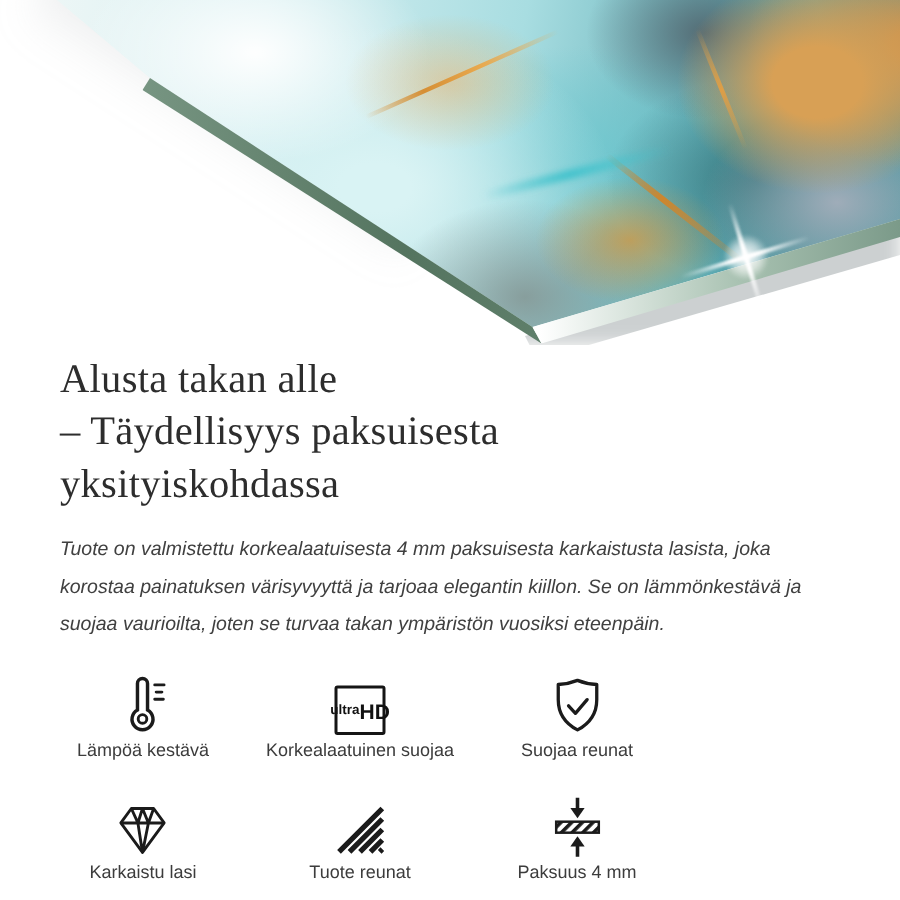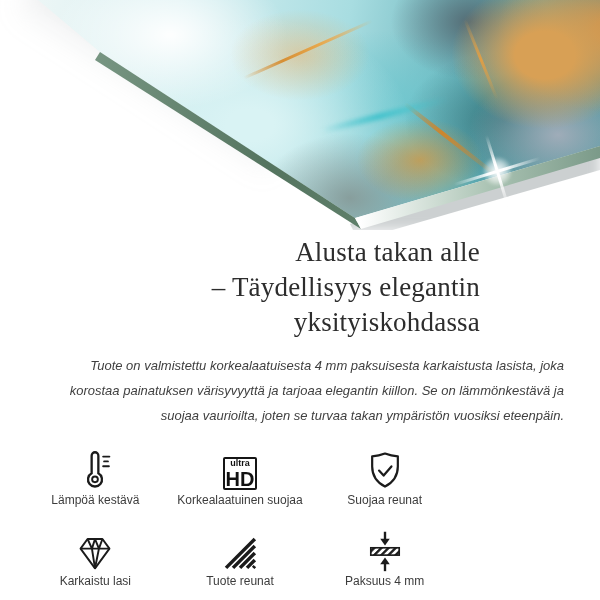--- a/index.html
+++ b/index.html
@@ -51,39 +51,39 @@
   .sparkle{position:absolute;left:452px;top:134px;width:90px;height:76px;
     transform:rotate(-17deg);z-index:4;}
   .sparkle .ray-h{position:absolute;left:0;top:36px;width:90px;height:3px;filter:blur(0.6px);
     background:linear-gradient(to right,rgba(255,255,255,0),#fff 42%,#fff 58%,rgba(255,255,255,0));}
   .sparkle .ray-v{position:absolute;left:44px;top:0;width:3px;height:76px;filter:blur(0.6px);
     background:linear-gradient(to bottom,rgba(255,255,255,0),#fff 40%,#fff 60%,rgba(255,255,255,0));}
   .sparkle .glow{position:absolute;left:30px;top:22px;width:31px;height:31px;border-radius:50%;filter:blur(1px);
     background:radial-gradient(circle,#fff 0%,rgba(255,255,255,0.55) 42%,rgba(255,255,255,0) 70%);}
 
   
-  .content{position:absolute;left:0;top:230px;width:480px;padding:0;text-align:right;}
+  .content{position:absolute;left:0;top:230px;width:480px;padding:0;}
   h1{margin:5px 0 0 40px;font-family:"Liberation Serif","DejaVu Serif",serif;
      font-weight:400;font-size:27px;line-height:35px;color:#2d2d2d;letter-spacing:0.2px;}
   h1 span{display:block;}
   .intro{margin:13px 36px 0 40px;width:524px;font-size:13px;line-height:25px;color:#404040;font-style:italic;}
 
   .features{margin:15px 23px 0;}
   .feat-row{display:flex;justify-content:space-between;}
   .feat-row.second{margin-top:17px;}
   .feat{width:170px;display:flex;flex-direction:column;align-items:center;}
   .icon-box{height:50px;display:flex;align-items:flex-end;justify-content:center;}
   .feat .label{margin-top:0;font-size:12px;color:#3c3c3c;}
   svg.ic{display:block;}
 
   .uhd-box{width:30px;height:29px;border:2.5px solid #151515;border-radius:2px;
-    display:flex;flex-direction:column;align-items:center;justify-content:center;
+    display:flex;flex-direction:row;align-items:center;justify-content:center;
     color:#111;line-height:1;margin-bottom:3px;}
   .uhd-top{font-size:9px;font-weight:700;}
-  .uhd-bottom{font-size:20px;font-weight:800;margin-top:1px;}
+  .uhd-bottom{font-size:14px;font-weight:800;margin-top:1px;}
 </style>
 </head>
 <body>
 
 <div class="page">
 
   <div class="hero">
     <div class="shadow-left"></div>
     <div class="edge-shadow"></div>
     <div class="panel">
@@ -97,21 +97,21 @@
     <div class="sparkle">
       <div class="ray-h"></div>
         <div class="ray-v"></div>
         <div class="glow"></div>
     </div>
   </div>
 
   <div class="content">
     <h1>
       <span>Alusta takan alle</span>
-      <span>– Täydellisyys elegantin yksityiskohdassa</span>
+      <span>– Täydellisyys paksuisesta yksityiskohdassa</span>
     </h1>
 
     <p class="intro">Tuote on valmistettu korkealaatuisesta 4 mm paksuisesta karkaistusta lasista, joka korostaa painatuksen värisyvyyttä ja tarjoaa elegantin kiillon. Se on lämmönkestävä ja suojaa vaurioilta, joten se turvaa takan ympäristön vuosiksi eteenpäin.</p>
 
     <div class="features">
       <div class="feat-row">
 
         <div class="feat">
           <div class="icon-box">
             <svg class="ic" width="46" height="46" viewBox="0 0 48 48" fill="none" stroke="#1b1b1b" stroke-width="2.4" stroke-linecap="round">

